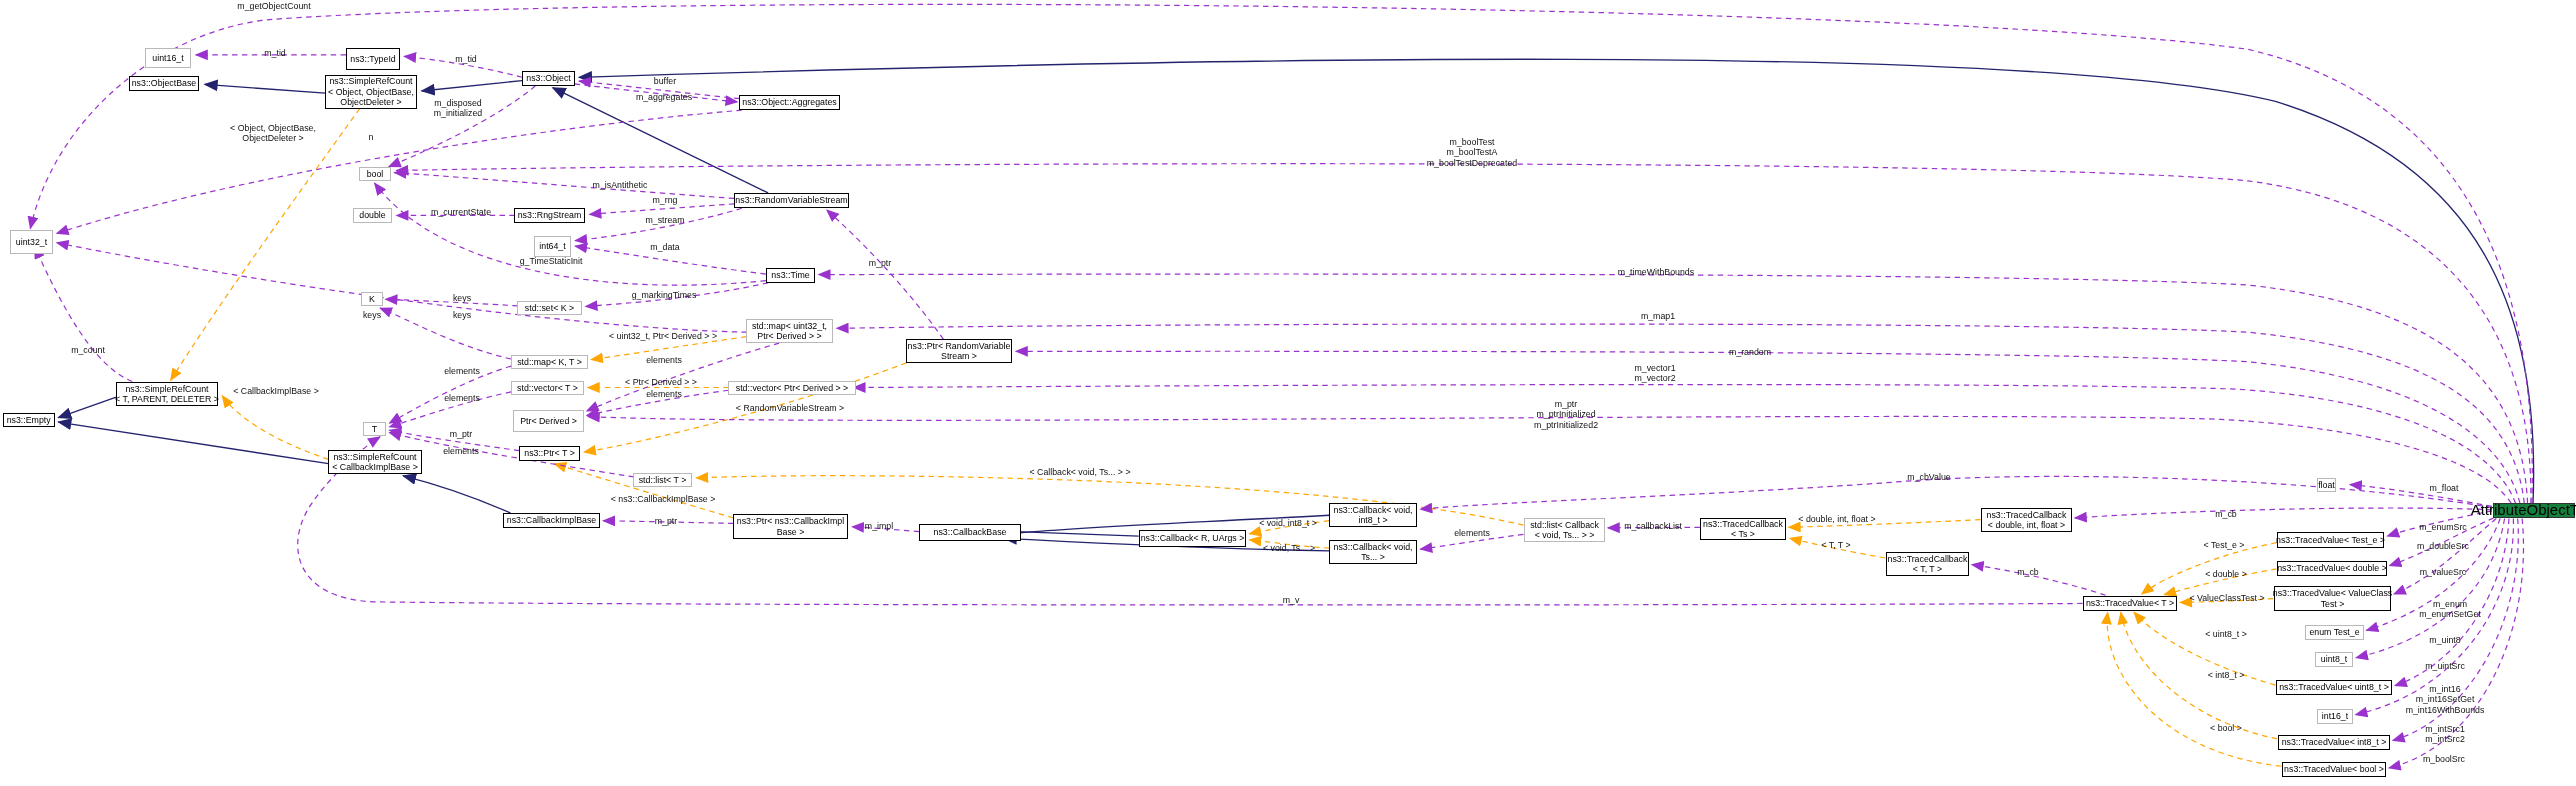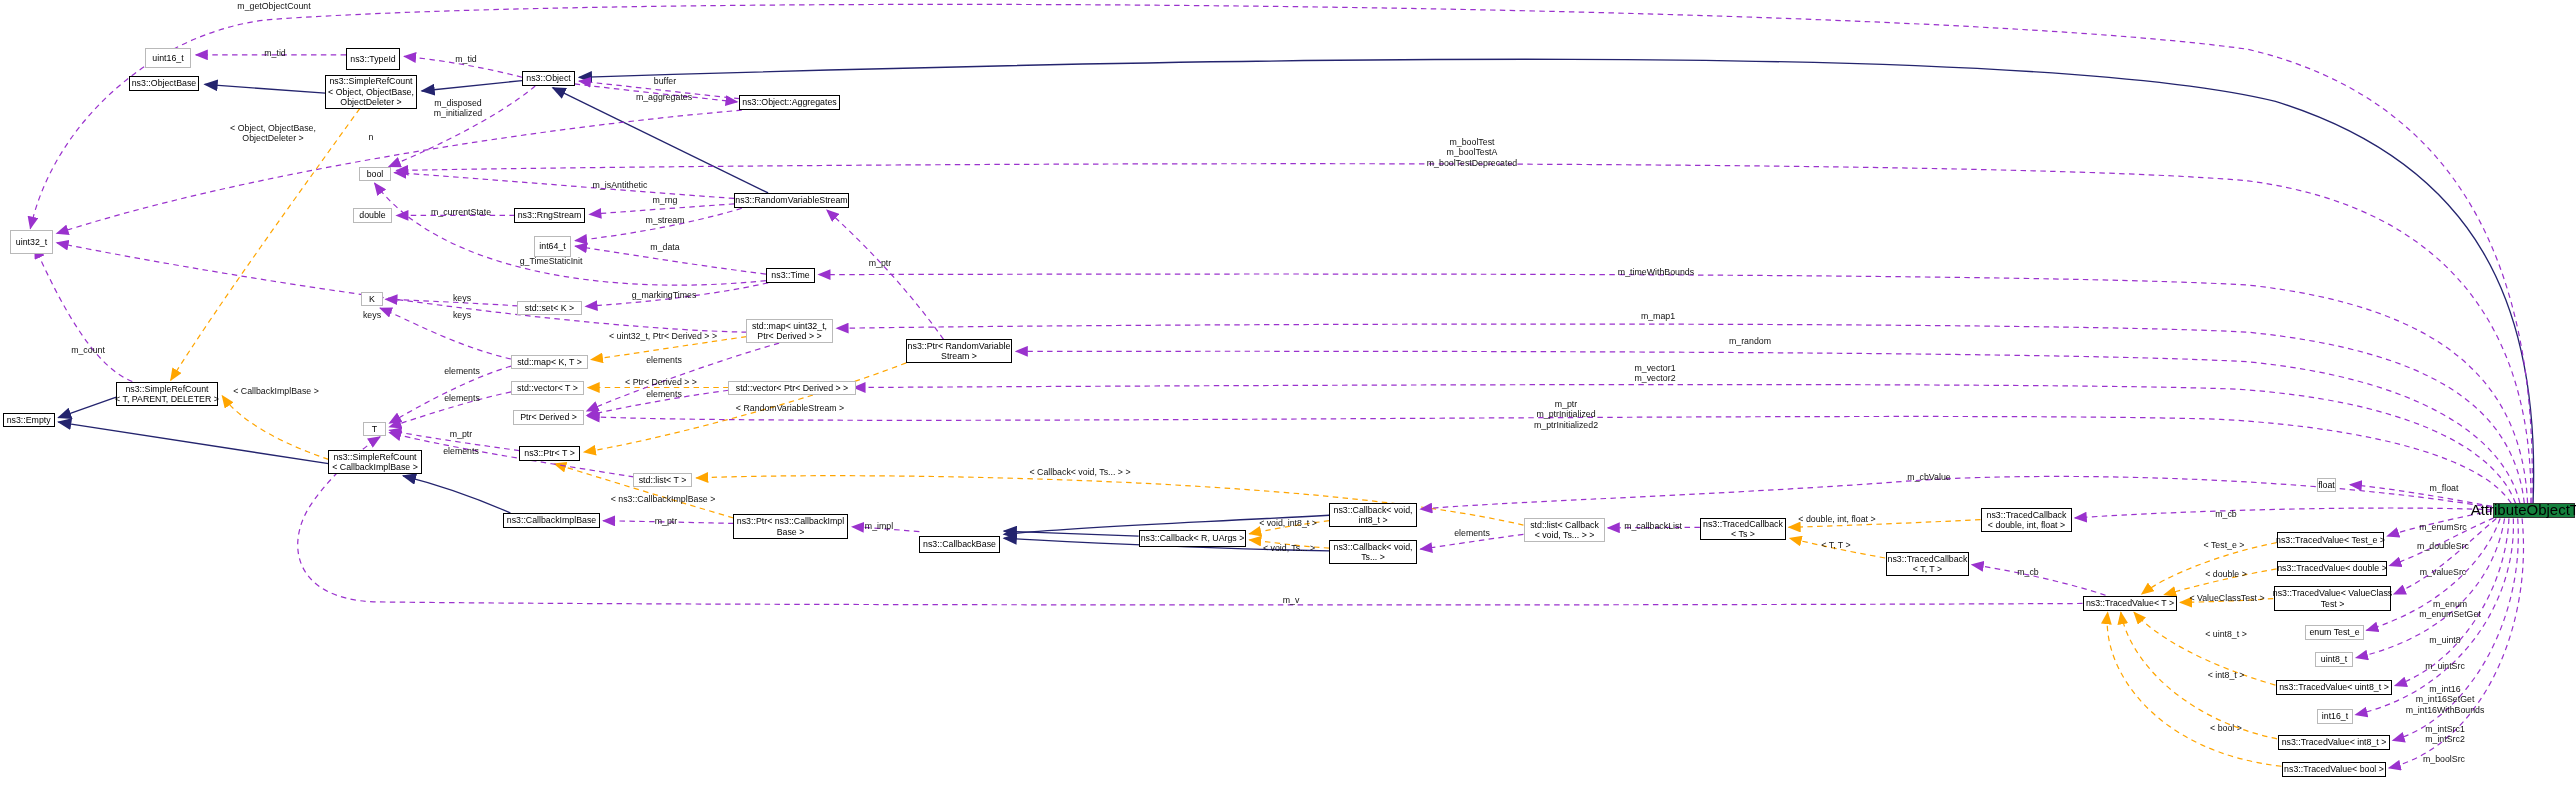--- a/index.html
+++ b/index.html
@@ -169,21 +169,21 @@
     </div>
 <div class="node thin" style="left:511px;top:355px;width:77px;height:13.7px">
       <span>std::map&lt; K, T &gt;</span>
     </div>
 <div class="node thin" style="left:511px;top:381px;width:73px;height:13.7px">
       <span>std::vector&lt; T &gt;</span>
     </div>
 <div class="node thin" style="left:728px;top:381px;width:128px;height:13.7px">
       <span>std::vector&lt; Ptr&lt; Derived &gt; &gt;</span>
     </div>
-<div class="node thin" style="left:513px;top:410px;width:71px;height:15px">
+<div class="node thin" style="left:513px;top:410px;width:71px;height:22px">
       <span>Ptr&lt; Derived &gt;</span>
     </div>
 <div class="node" style="left:906px;top:339px;width:106px;height:24px">
   <span>ns3::Ptr&lt; RandomVariable</span>
       <span>Stream &gt;</span>
     </div>
 <div class="node" style="left:116px;top:382px;width:102px;height:24px">
   <span>ns3::SimpleRefCount</span>
       <span>&lt; T, PARENT, DELETER &gt;</span>
     </div>
@@ -203,21 +203,21 @@
 <div class="node thin" style="left:633px;top:473px;width:59px;height:13.7px">
       <span>std::list&lt; T &gt;</span>
     </div>
 <div class="node" style="left:503px;top:513px;width:97px;height:15.4px">
       <span>ns3::CallbackImplBase</span>
     </div>
 <div class="node" style="left:733px;top:514px;width:115px;height:25px">
   <span>ns3::Ptr&lt; ns3::CallbackImpl</span>
       <span>Base &gt;</span>
     </div>
-<div class="node" style="left:919px;top:536px;width:81px;height:16.5px">
+<div class="node" style="left:919px;top:524px;width:102px;height:16.5px">
       <span>ns3::CallbackBase</span>
     </div>
 <div class="node" style="left:1139px;top:530px;width:107px;height:16.5px">
       <span>ns3::Callback&lt; R, UArgs &gt;</span>
     </div>
 <div class="node" style="left:1329px;top:503px;width:88px;height:24px">
   <span>ns3::Callback&lt; void,</span>
       <span>int8_t &gt;</span>
     </div>
 <div class="node" style="left:1329px;top:540px;width:88px;height:24px">
@@ -306,21 +306,21 @@
 <div class="elabel" style="left:880px;top:258px">m_ptr</div>
 <div class="elabel" style="left:664px;top:290px">g_markingTimes</div>
 <div class="elabel" style="left:462px;top:293px">keys</div>
 <div class="elabel" style="left:372px;top:310px">keys</div>
 <div class="elabel" style="left:462px;top:310px">keys</div>
 <div class="elabel" style="left:1656px;top:267px">m_timeWithBounds</div>
 <div class="elabel" style="left:663px;top:331px">&lt; uint32_t, Ptr&lt; Derived &gt; &gt;</div>
 <div class="elabel" style="left:1658px;top:311px">m_map1</div>
 <div class="elabel" style="left:664px;top:355px">elements</div>
 <div class="elabel" style="left:462px;top:366px">elements</div>
-<div class="elabel" style="left:1750px;top:336px">m_random</div>
+<div class="elabel" style="left:1750px;top:347px">m_random</div>
 <div class="elabel" style="left:661px;top:377px">&lt; Ptr&lt; Derived &gt; &gt;</div>
 <div class="elabel" style="left:664px;top:389px">elements</div>
 <div class="elabel" style="left:462px;top:393px">elements</div>
 <div class="elabel" style="left:790px;top:403px">&lt; RandomVariableStream &gt;</div>
 <div class="elabel" style="left:1655px;top:363px">
   <div>m_vector1</div>
       <div>m_vector2</div>
     </div>
 <div class="elabel" style="left:88px;top:345px">m_count</div>
 <div class="elabel" style="left:276px;top:386px">&lt; CallbackImplBase &gt;</div>

